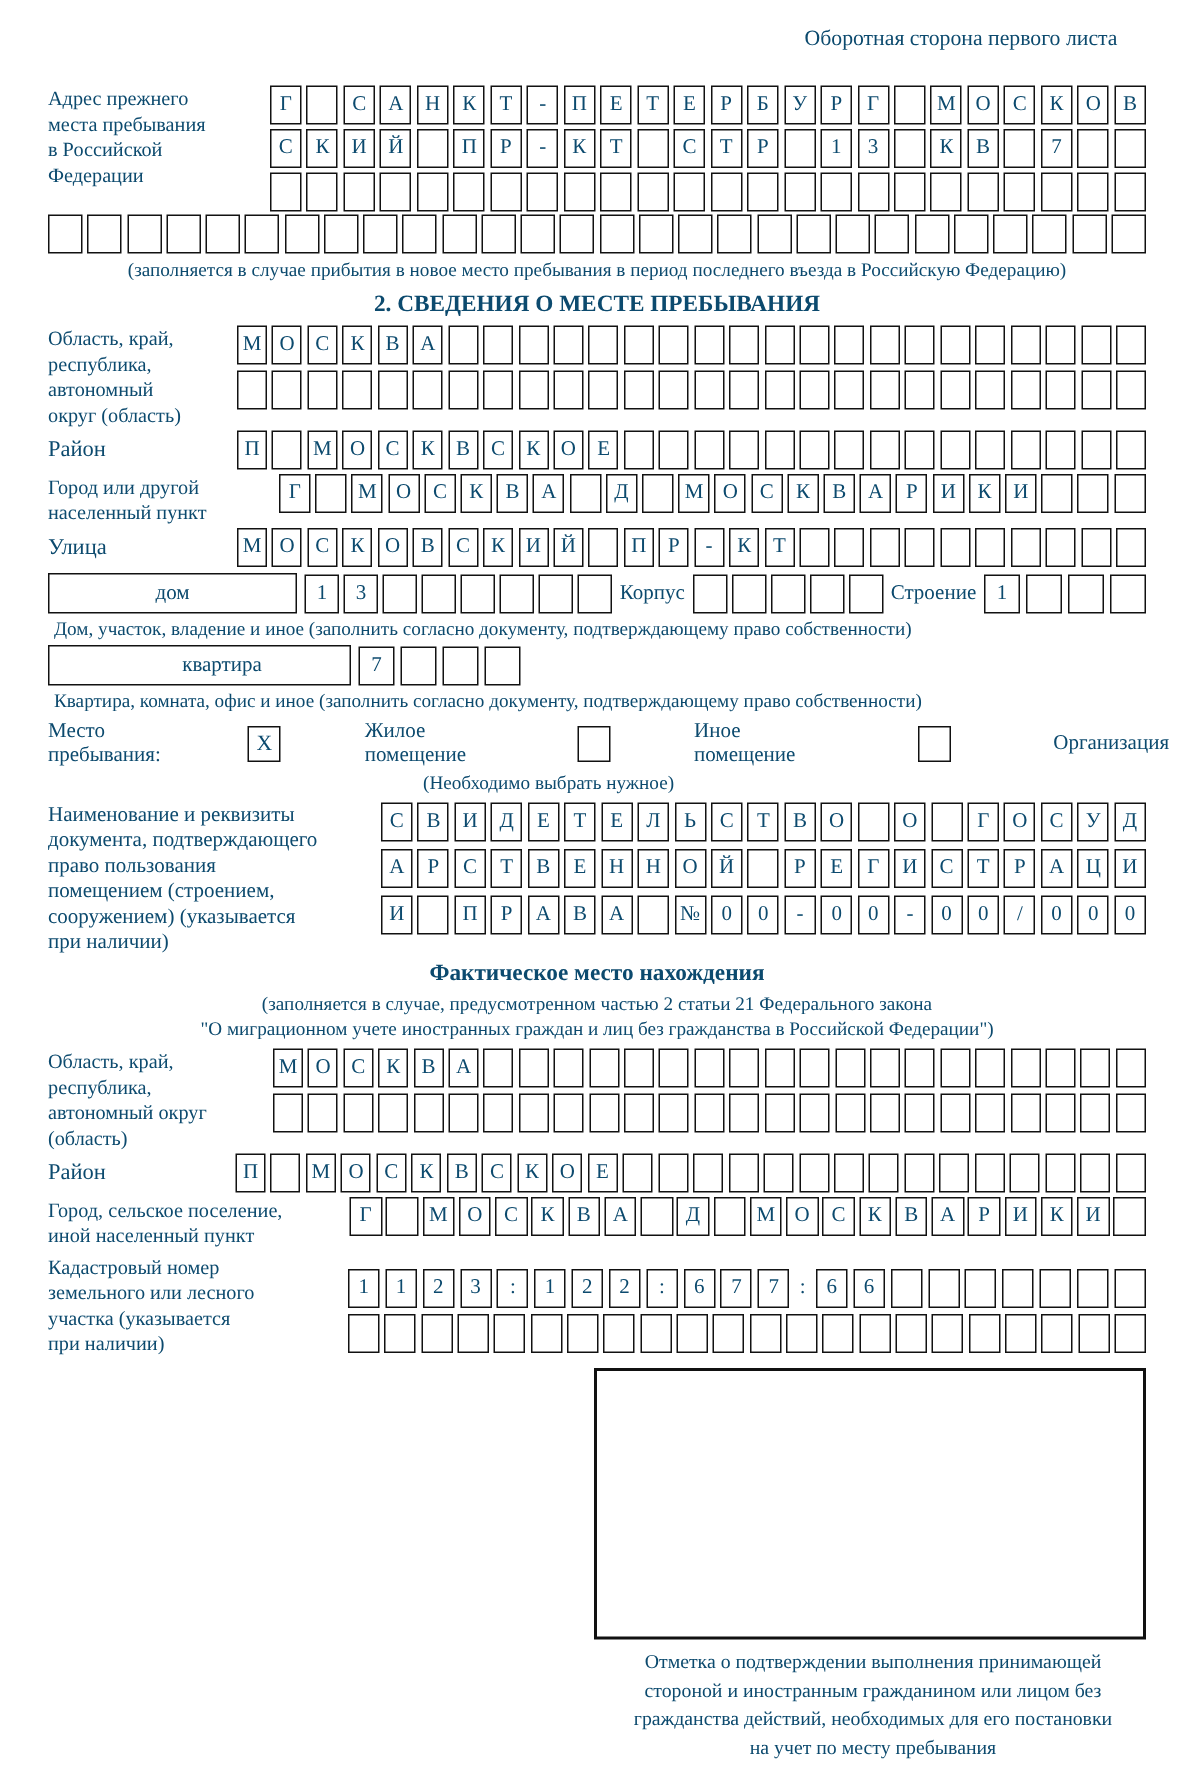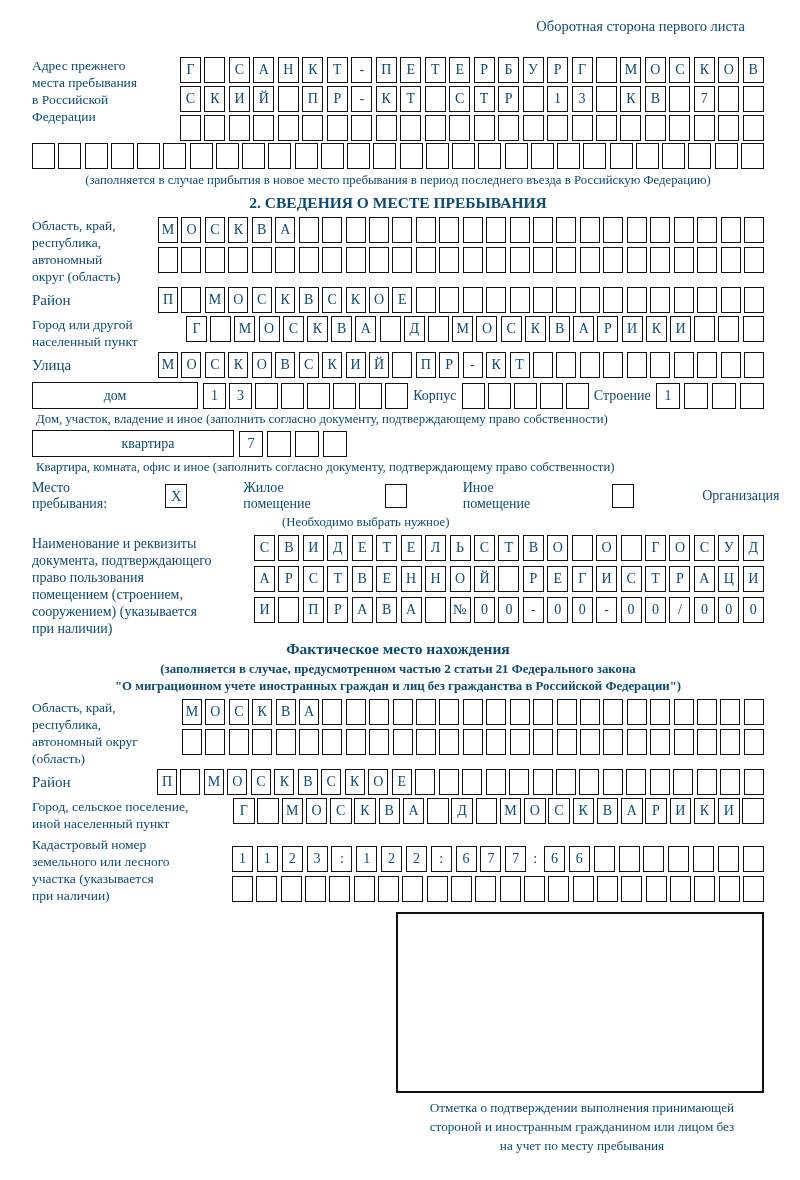--- a/index.html
+++ b/index.html
@@ -39,21 +39,21 @@
   }
   .house-row{display:flex;align-items:center;justify-content:space-between;margin-top:4px;}
   .left-note{font-size:12.8px;margin:2px 0 0 4px;line-height:16px;}
   .apt-row{display:flex;align-items:center;margin-top:3px;}
   .stay-row{display:flex;align-items:center;margin-top:5px;font-size:14px;gap:44px;}
   .checkbox{
     box-sizing:border-box;width:22px;height:24px;border:1.5px solid #111;
     display:flex;align-items:center;justify-content:center;font-size:14.5px;flex:0 0 auto;
   }
   .stay-note{font-size:12.8px;margin:2px 0 0 250px;line-height:16px;}
-  .centered-lines .line{text-align:center;font-size:12.8px;line-height:17px;white-space:nowrap;font-weight:bold;}
+  .centered-lines .line{text-align:center;font-size:12.8px;line-height:17px;white-space:nowrap;}
   .mt2{margin-top:2px;}.mt3{margin-top:3px;}.mt4{margin-top:4px;}.mt5{margin-top:5px;}
   .rows.offset{margin-top:10px;}
   .stamp-box{width:364px;height:177px;border:2px solid #111;margin:8px 0 0 auto;background:#fff;}
   .stamp-note{width:380px;margin:5px -8px 0 auto;}
   .stamp-note .line{text-align:center;font-size:13.2px;line-height:19px;white-space:nowrap;}
   .line{white-space:nowrap;}
 </style>
 </head>
 <body>
 
@@ -677,16 +677,17 @@
           <div class="cell"></div>
           <div class="cell"></div>
         </div>
     </div>
   </div>
 
   <div class="stamp-box"></div>
   <div class="stamp-note">
       <div class="line">Отметка о подтверждении выполнения принимающей</div>
       <div class="line">стороной и иностранным гражданином или лицом без</div>
+      <div class="line">гражданства действий, необходимых для его постановки</div>
       <div class="line">на учет по месту пребывания</div>
     </div>
 
 </div>
 
 </body></html>

